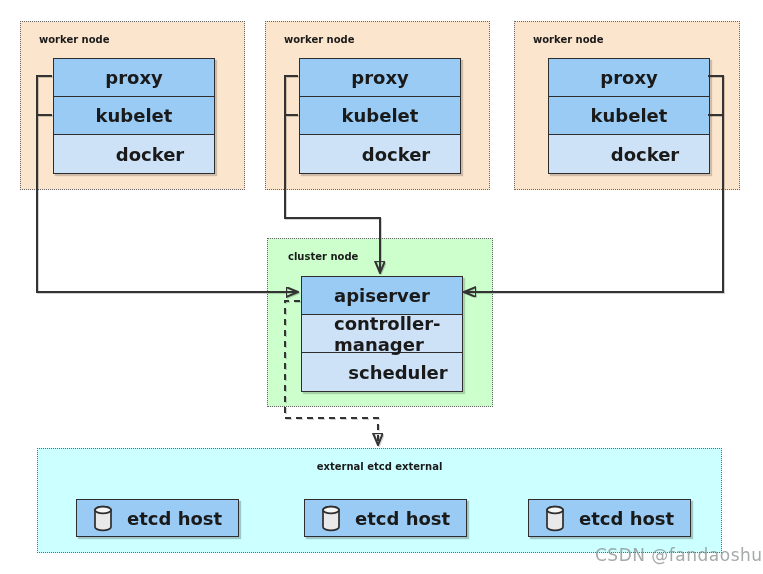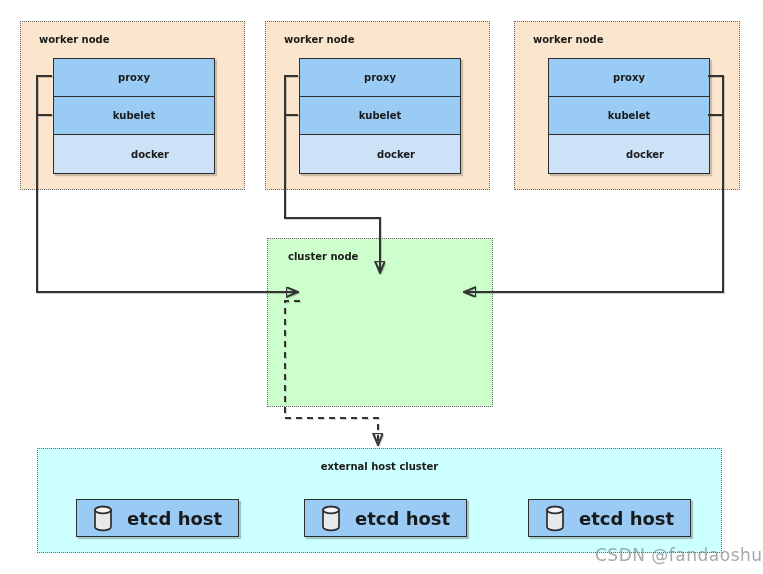--- a/index.html
+++ b/index.html
@@ -17,21 +17,21 @@
     position:absolute;font-size:10px;font-weight:bold;color:#1a1a1a;white-space:nowrap;
   }
   .group-title.centered{left:0;right:0;text-align:center;}
   .stack{
     position:absolute;border:1px solid #2d2d2d;box-sizing:border-box;
     box-shadow:2px 2px 1px rgba(0,0,0,0.18);background:#fff;
   }
   .row{
     height:38px;box-sizing:border-box;border-bottom:1px solid #2d2d2d;
     display:flex;align-items:center;justify-content:center;
-    font-size:10px;font-weight:bold;color:#1a1a1a;
+    font-size:18px;font-weight:bold;color:#1a1a1a;
   }
   .row:last-child{border-bottom:none;}
   .row.primary{background:var(--component-primary,#99cbf4);}
   .row.secondary{background:var(--component-secondary,#cde1f7);padding-left:32px;}
   .host{
     position:absolute;height:38px;width:163px;box-sizing:border-box;
     border:1px solid #2d2d2d;background:var(--component-primary,#99cbf4);
     box-shadow:2px 2px 1px rgba(0,0,0,0.22);
     display:flex;align-items:center;padding-left:16px;gap:14px;
     font-size:18px;font-weight:bold;color:#1a1a1a;
@@ -75,24 +75,29 @@
     <div class="group-title" style="left:18px;top:12px">worker node</div>
     <div class="stack" style="left:33px;top:36px;width:162px">
       <div class="row primary">proxy</div>
       <div class="row primary">kubelet</div>
       <div class="row secondary">docker</div>
     </div>
   </div>
 
   <div class="group master" style="left:267px;top:238px;width:226px;height:169px">
     <div class="group-title" style="left:20px;top:12px">cluster node</div>
+    <div class="stack" style="left:33px;top:37px;width:162px">
+      <div class="row primary">apiserver</div>
+      <div class="row secondary">controller-manager</div>
+      <div class="row secondary">scheduler</div>
+    </div>
   </div>
 
   <div class="group etcd" style="left:37px;top:448px;width:685px;height:105px">
-    <div class="group-title centered" style="top:12px">external host cluster</div>
+    <div class="group-title centered" style="top:12px">external etcd external</div>
 
     <div class="host" style="left:38px;top:50px">
       <svg class="db-icon" width="20" height="27" viewBox="0 0 20 27">
         <path d="M2,5 a8,3.4 0 0 1 16,0 V22 a8,3.4 0 0 1 -16,0 Z" fill="#e9e9e9" stroke="#2d2d2d" stroke-width="1.7"></path>
         <ellipse cx="10" cy="5" rx="8" ry="3.4" fill="#f6f6f6" stroke="#2d2d2d" stroke-width="1.7"></ellipse>
       </svg>
       <span>etcd host</span>
     </div>
 
     <div class="host" style="left:266px;top:50px">

